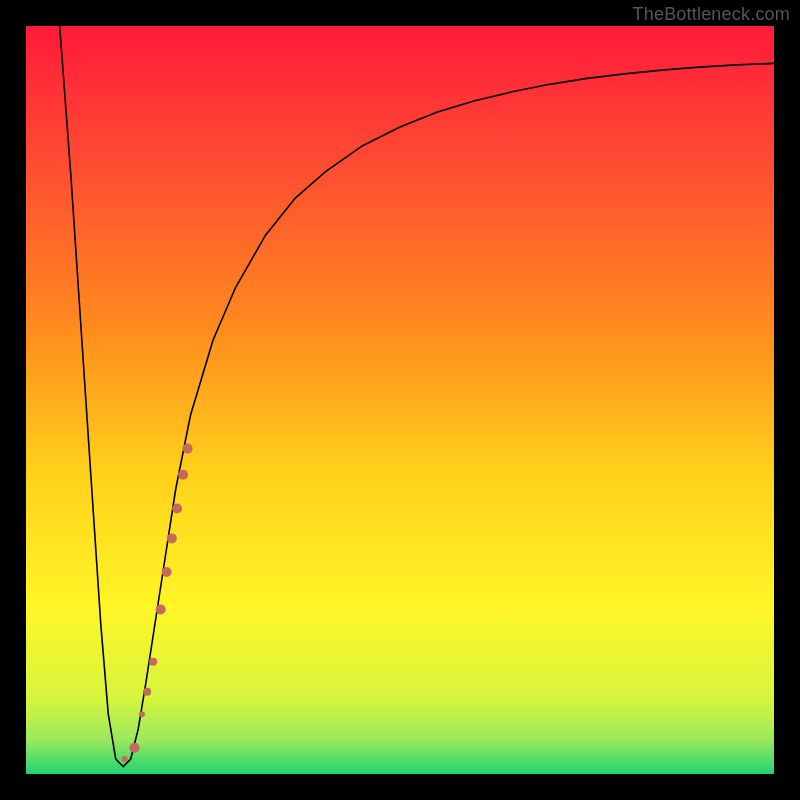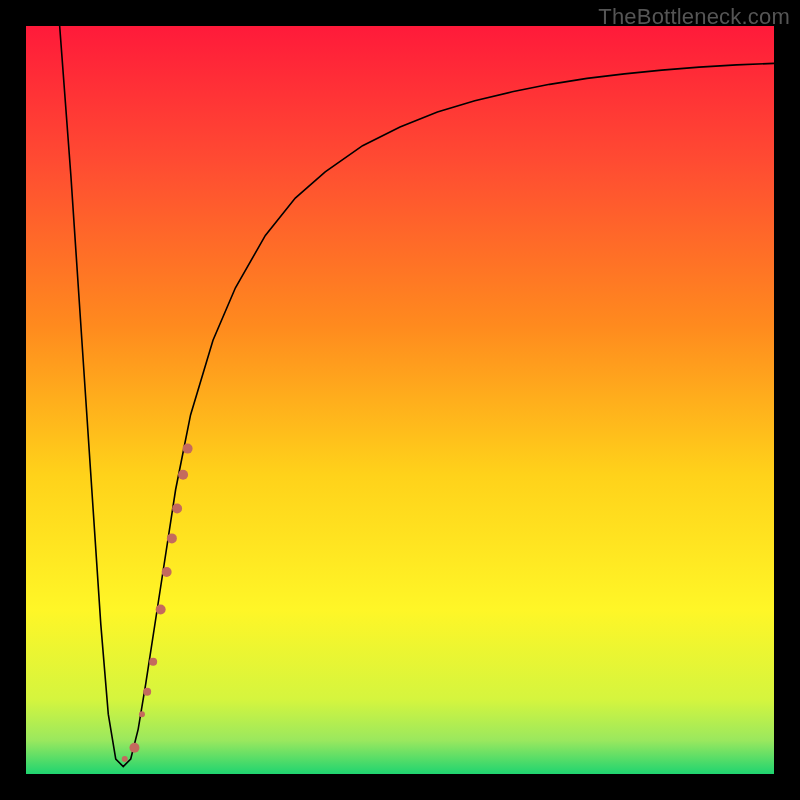--- a/index.html
+++ b/index.html
@@ -23,21 +23,21 @@
     top: 26px;
     width: 748px;
     height: 748px;
     overflow: hidden;
   }
   .watermark {
     position: absolute;
     top: 4px;
     right: 10px;
     color: #555;
-    font-size: 22px;
+    font-size: 18px;
     font-weight: 500;
     letter-spacing: 0.2px;
     user-select: none;
   }
   svg { display: block; }
 </style>
 </head>
 <body>
 
 <div class="frame">

